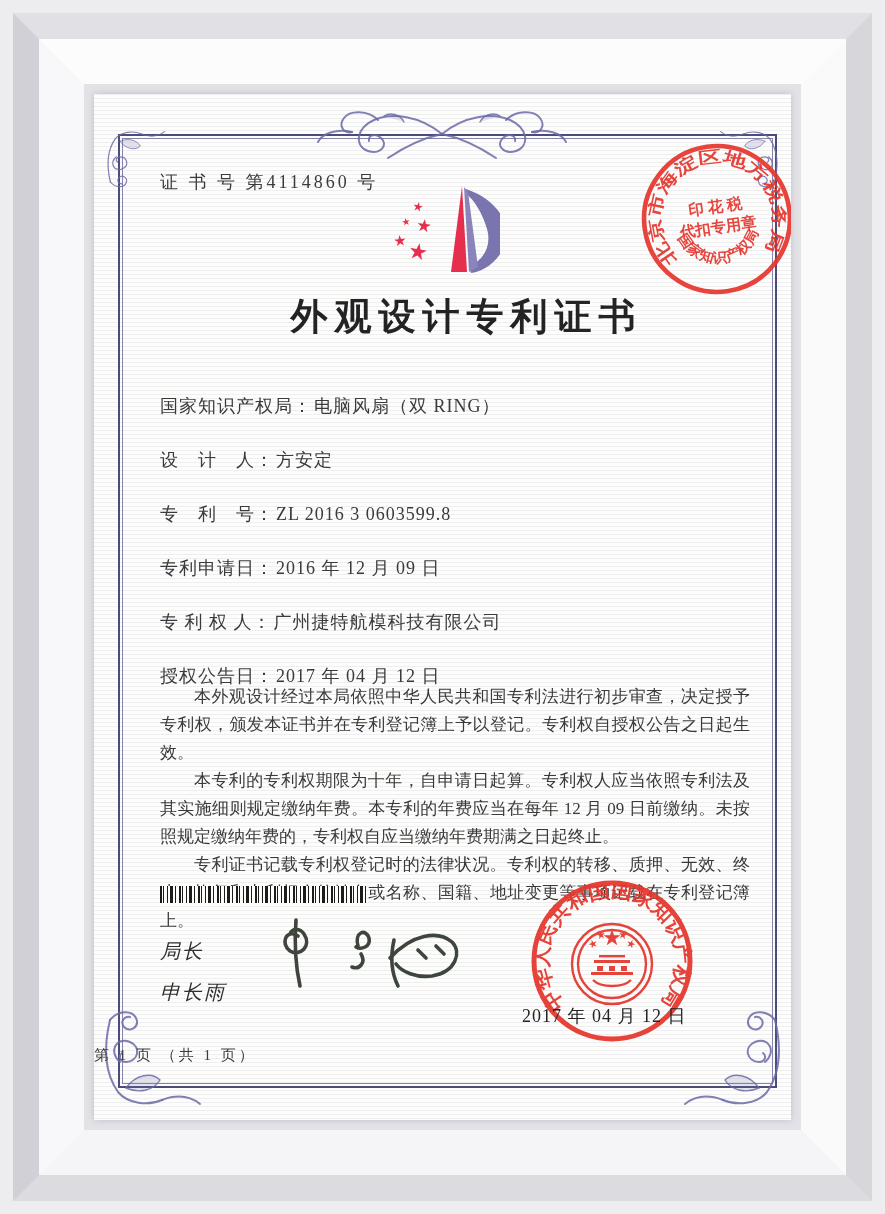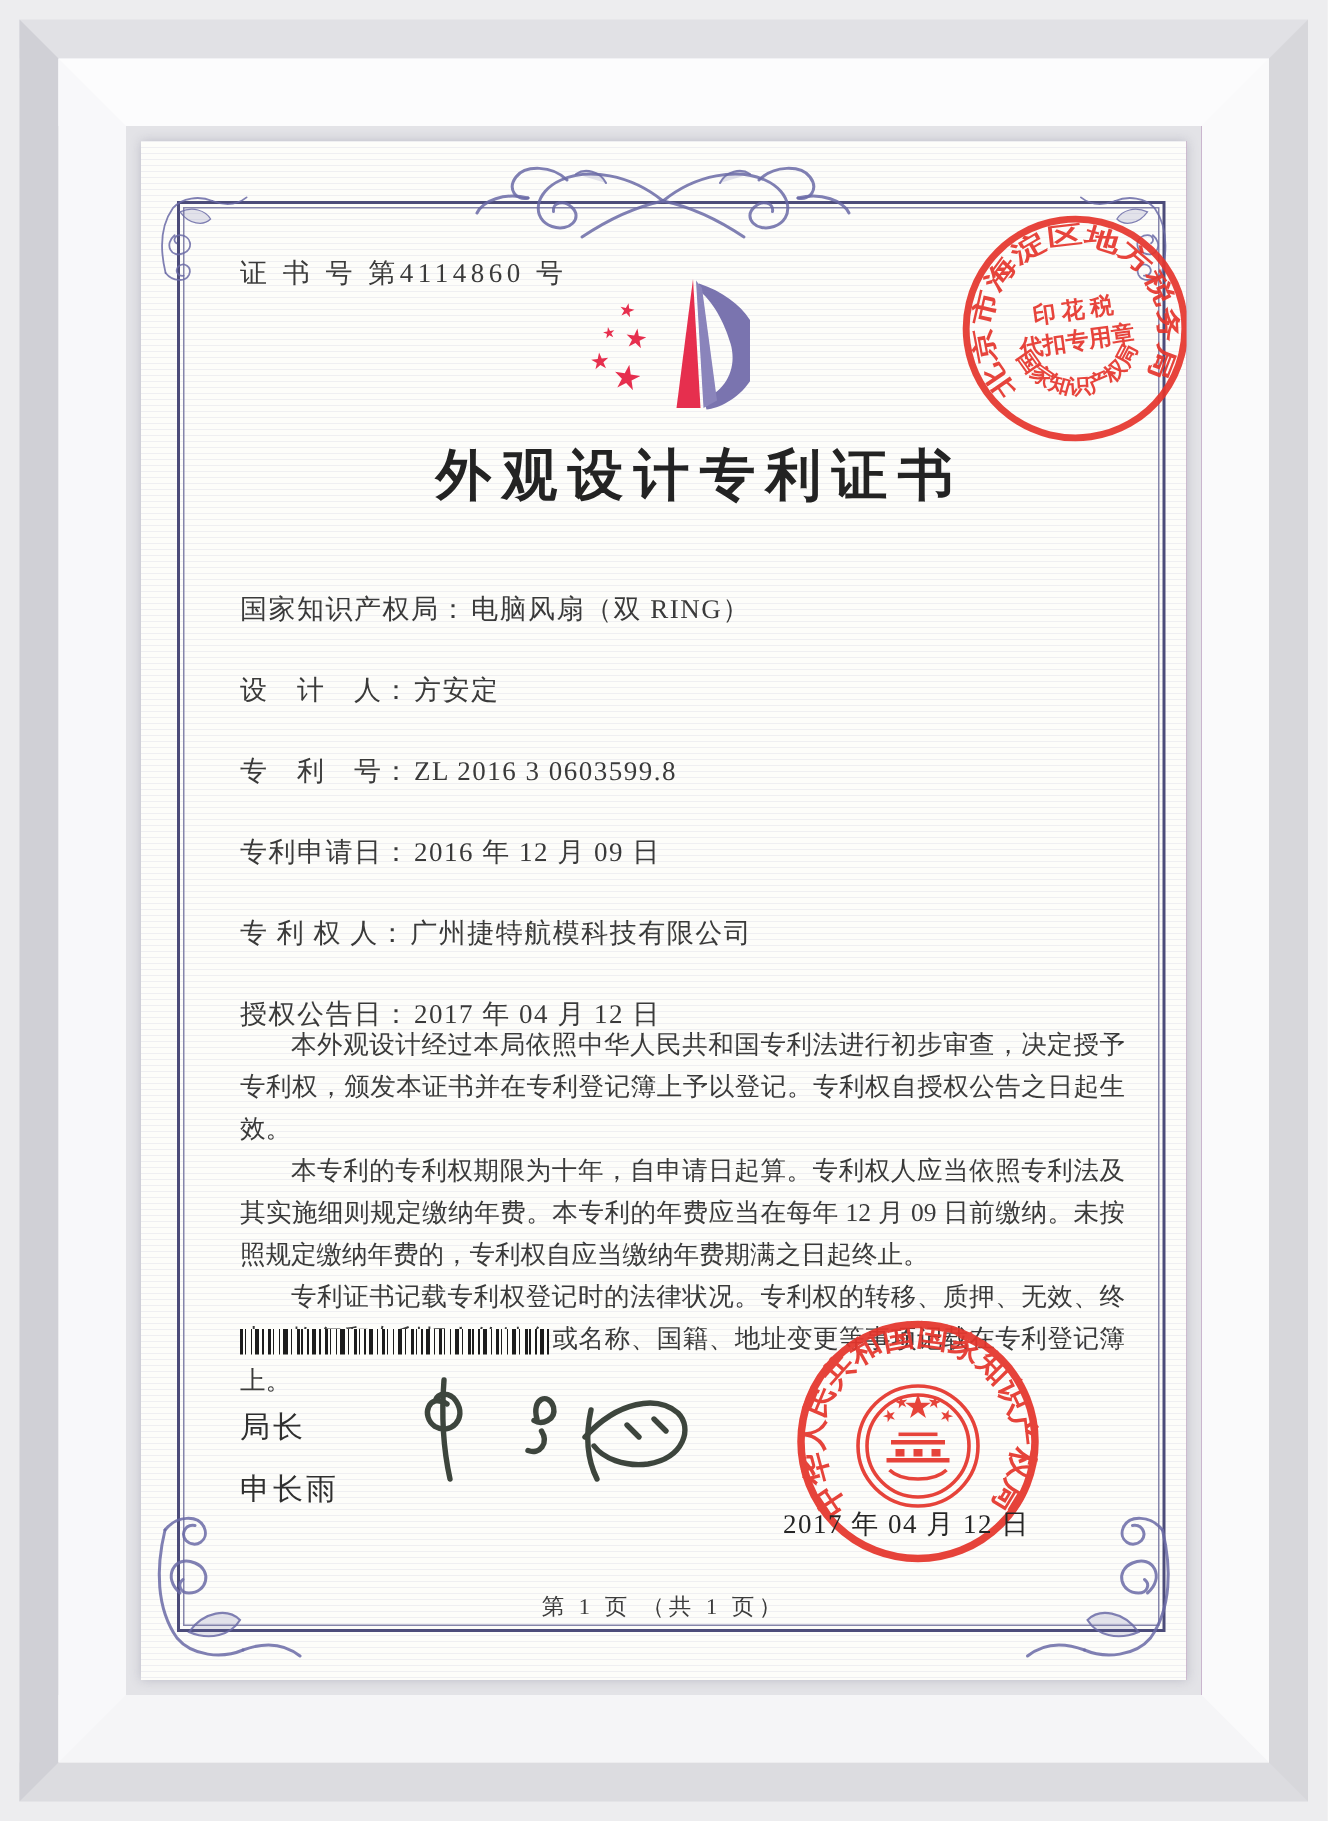--- a/index.html
+++ b/index.html
@@ -7,21 +7,21 @@
   .scene { position: relative; width: 885px; height: 1214px; font-family: "Liberation Serif", "DejaVu Serif", serif; }
 
   
   .frame-outer { width: 885px; height: 1214px; border: 13px solid #ededef; background: #ededef; }
   .frame-bevel { width: 100%; height: 100%;
     border: 26px solid;
     border-top-color: #e1e1e5; border-left-color: #d0d0d6; border-right-color: #d7d7db; border-bottom-color: #dcdce0; }
   .frame-face { width: 100%; height: 100%;
     border: 45px solid;
     border-top-color: #fcfcfd; border-left-color: #f8f8fa; border-right-color: #fafafb; border-bottom-color: #f5f5f7; }
-  .frame-mat { width: 100%; height: 100%; border: 10px solid #e3e3e7; background: #701a75; }
+  .frame-mat { width: 100%; height: 100%; border: 10px solid #e3e3e7; background: #84cc16; }
 
   .paper { position: relative; width: 100%; height: 100%;
     background: #fdfdfa;
     background-image: repeating-linear-gradient(180deg,
       rgba(165,165,200,0.16) 0px, rgba(165,165,200,0.16) 1px,
       rgba(255,255,255,0) 1px, rgba(255,255,255,0) 4px);
     box-shadow: 0 0 7px rgba(90,90,120,0.28);
     overflow: hidden; color: #333; }
 
   .inner-border { position: absolute; left: 24px; top: 40px; right: 14px; bottom: 32px;
@@ -50,35 +50,35 @@
     line-height: 28px; color: #3a3a3a; text-align: justify; }
   .paras p { margin: 0; text-indent: 2em; }
 
   .barcode { position: absolute; left: 66px; top: 792px; width: 206px; height: 17px;
     background: repeating-linear-gradient(90deg,
       #1c1c1c 0 2px, #fdfdfa 2px 3px, #1c1c1c 3px 4px, #fdfdfa 4px 7px,
       #1c1c1c 7px 8px, #fdfdfa 8px 10px, #1c1c1c 10px 13px, #fdfdfa 13px 15px,
       #1c1c1c 15px 16px, #fdfdfa 16px 19px); }
 
   .director { position: absolute; left: 66px; top: 844px; font-size: 20px; color: #2f2f2f; }
-  .director div { margin-bottom: 14px; letter-spacing: 2px; }
+  .director div { margin-bottom: 14px; letter-spacing: 2px; font-style: italic; }
 
   .signature { position: absolute; left: 172px; top: 812px; width: 210px; height: 100px; }
   .signature path { fill: none; stroke: #3d453d; stroke-width: 3.6; stroke-linecap: round; }
 
   .office-seal { position: absolute; left: 433px; top: 782px; width: 170px; height: 170px; opacity: .93; }
   .office-seal text { fill: #e5352c; font-weight: bold; }
   .office-seal .emb { stroke: #e5352c; fill: none; stroke-width: 2.4; }
   .office-seal .embf { fill: #e5352c; }
 
   .seal-date { position: absolute; left: 428px; top: 910px; width: 200px; font-size: 18px;
     letter-spacing: 1px; color: #252525; z-index: 5; }
 
-  .footer { position: absolute; left: 0; top: 952px; width: 100%; text-align: center;
-    font-size: 15px; letter-spacing: 3px; color: #3c3c3c; margin-top: 16px; }
+  .footer { position: absolute; left: 0; top: 952px; width: 100%; text-align: left;
+    font-size: 15px; letter-spacing: 3px; color: #3c3c3c; }
 </style>
 </head>
 <body>
 
 <div class="scene">
   <div class="frame-outer">
     <div class="frame-bevel">
       <div class="frame-face">
         <div class="frame-mat">
           <div class="paper">

